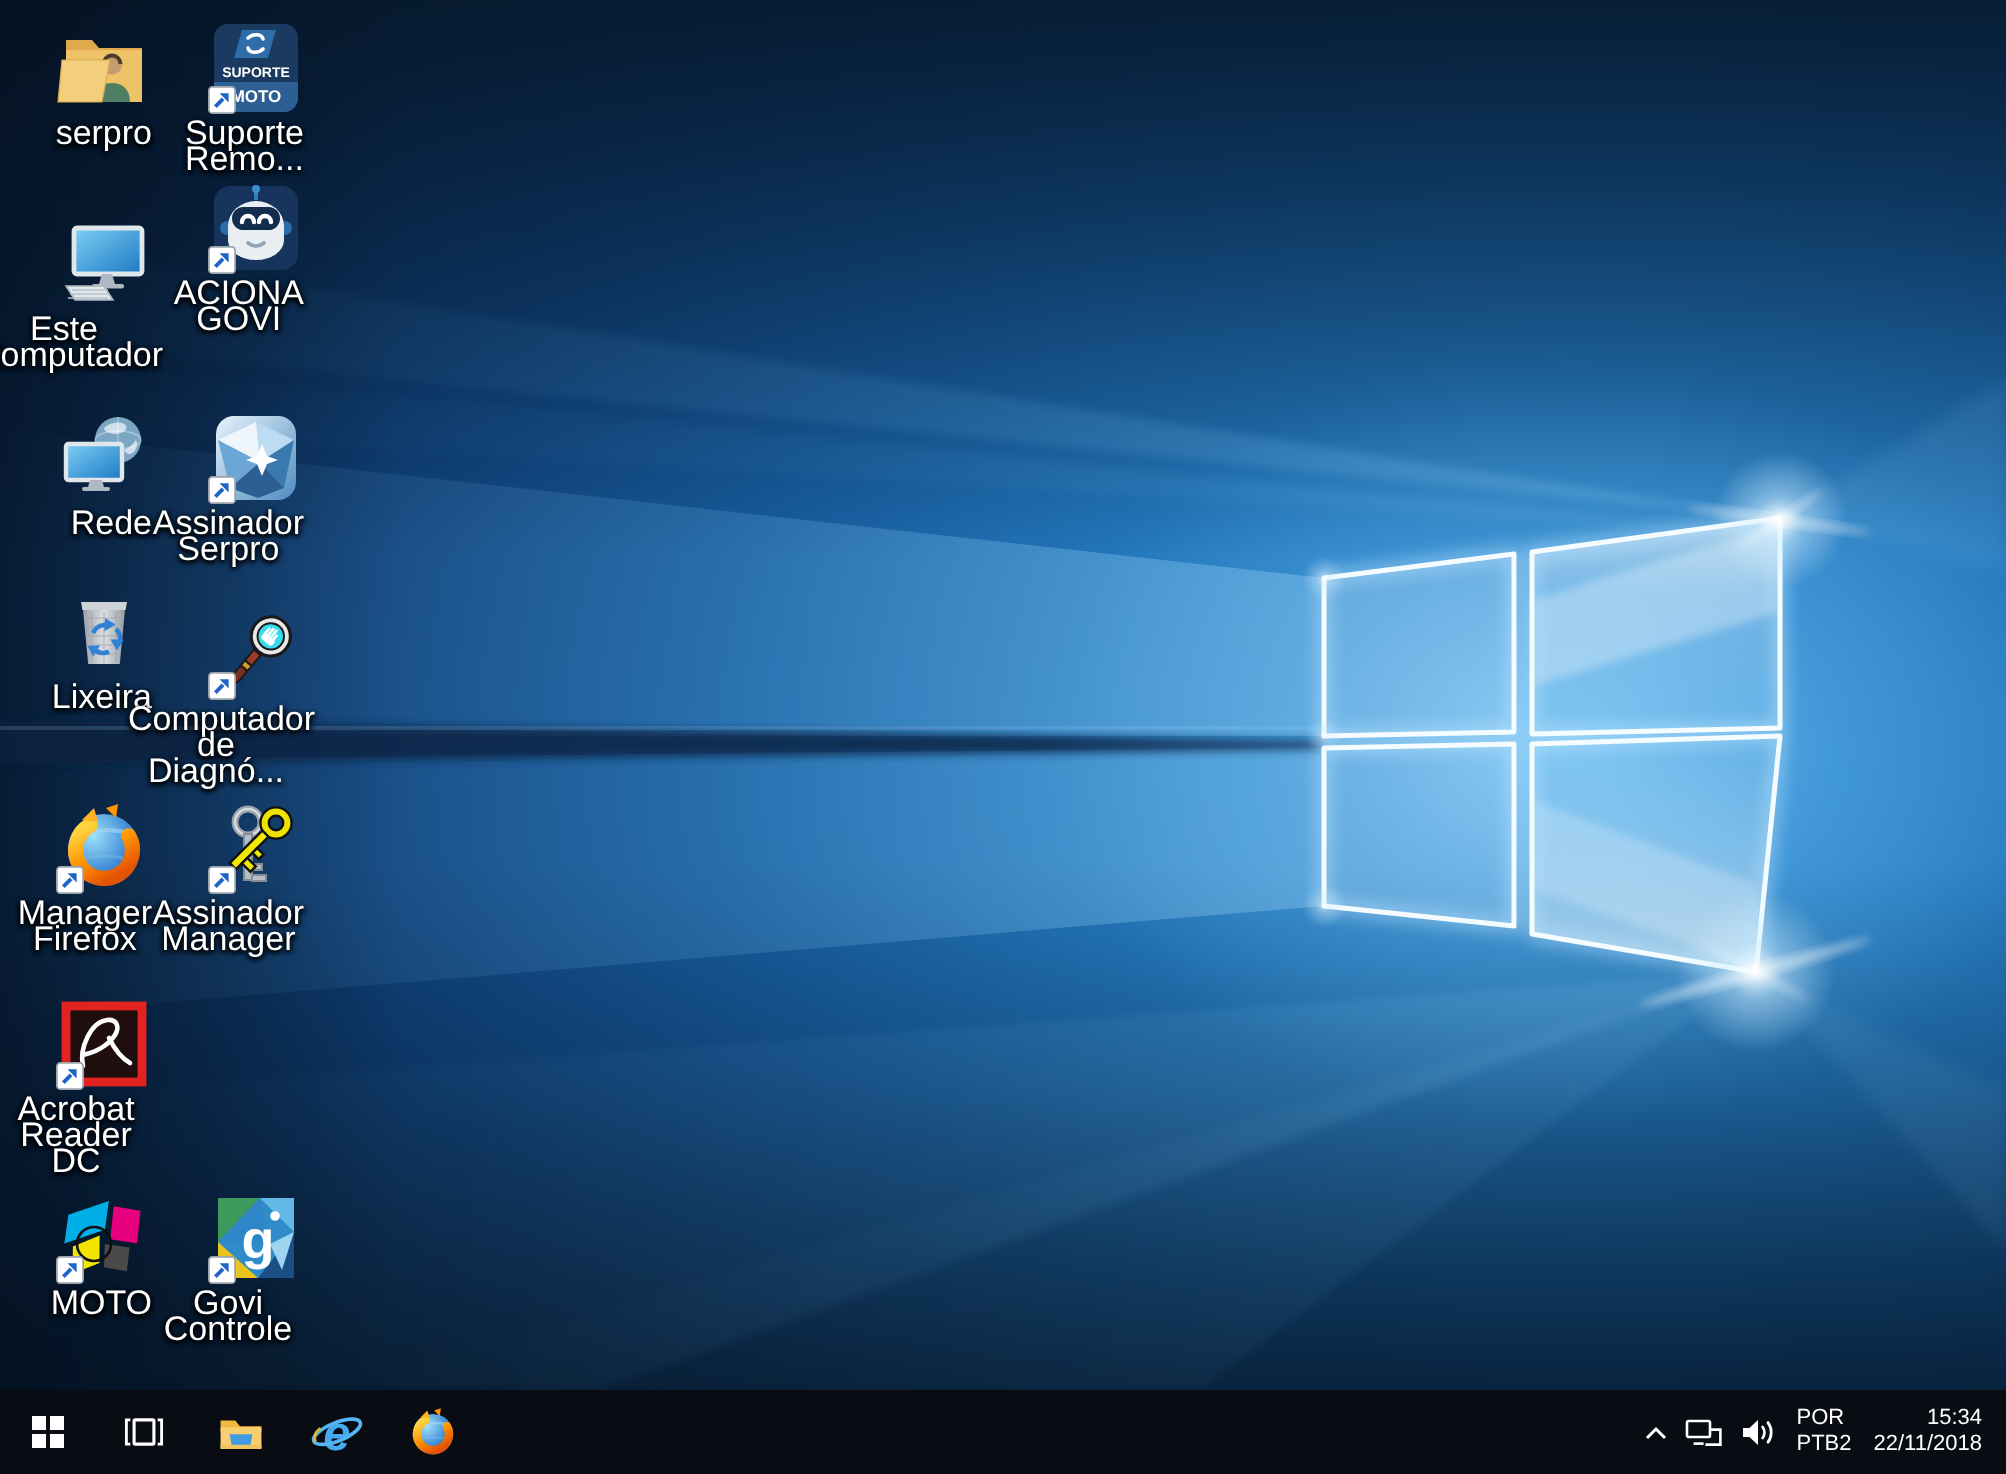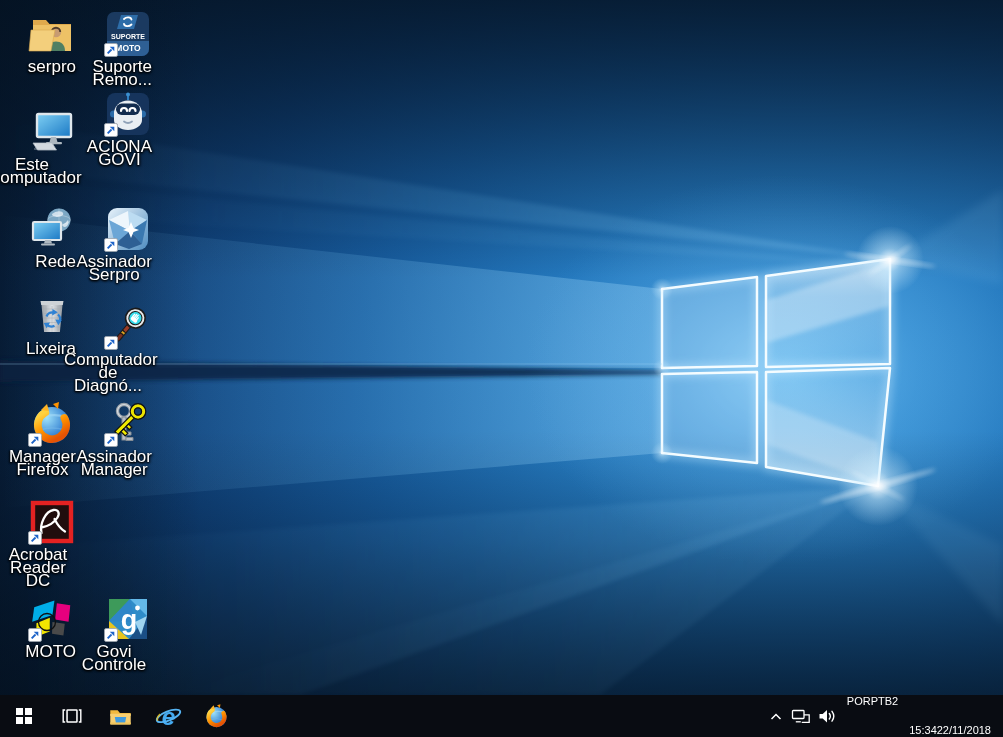--- a/index.html
+++ b/index.html
@@ -25,21 +25,21 @@
            display:flex;align-items:stretch}
   .tbtn{width:48px;height:42px;border:none;background:transparent;padding:0;margin:0;
         display:flex;align-items:center;justify-content:center;cursor:default}
   .winlogo{display:grid;grid-template-columns:7.5px 7.5px;grid-template-rows:7.5px 7.5px;gap:1.6px}
   .winlogo span{background:#fff;display:block}
   .tray{margin-left:auto;display:flex;align-items:stretch;padding-right:4px}
   .trbtn{border:none;background:transparent;padding:0;margin:0;width:26px;height:42px;
          display:flex;align-items:center;justify-content:center;cursor:default}
   .trbtn.narrow{width:23px}
   .twoline{border:none;background:transparent;color:#fff;font-size:11px;line-height:13px;
-           display:flex;flex-direction:row;justify-content:center;cursor:default;
+           display:flex;flex-direction:column;justify-content:center;cursor:default;
            font-family:"Liberation Sans",sans-serif}
   .lang{padding:0 7px;text-align:left;align-items:flex-start}
   .clock{padding:0 8px 0 4px;text-align:right;align-items:flex-end;min-width:62px}
 </style>
 </head>
 <body>
 
 <svg width="0" height="0" style="position:absolute" aria-hidden="true">
   <defs>
     <linearGradient id="gScr" x1="0" y1="0" x2="1" y2="1">

